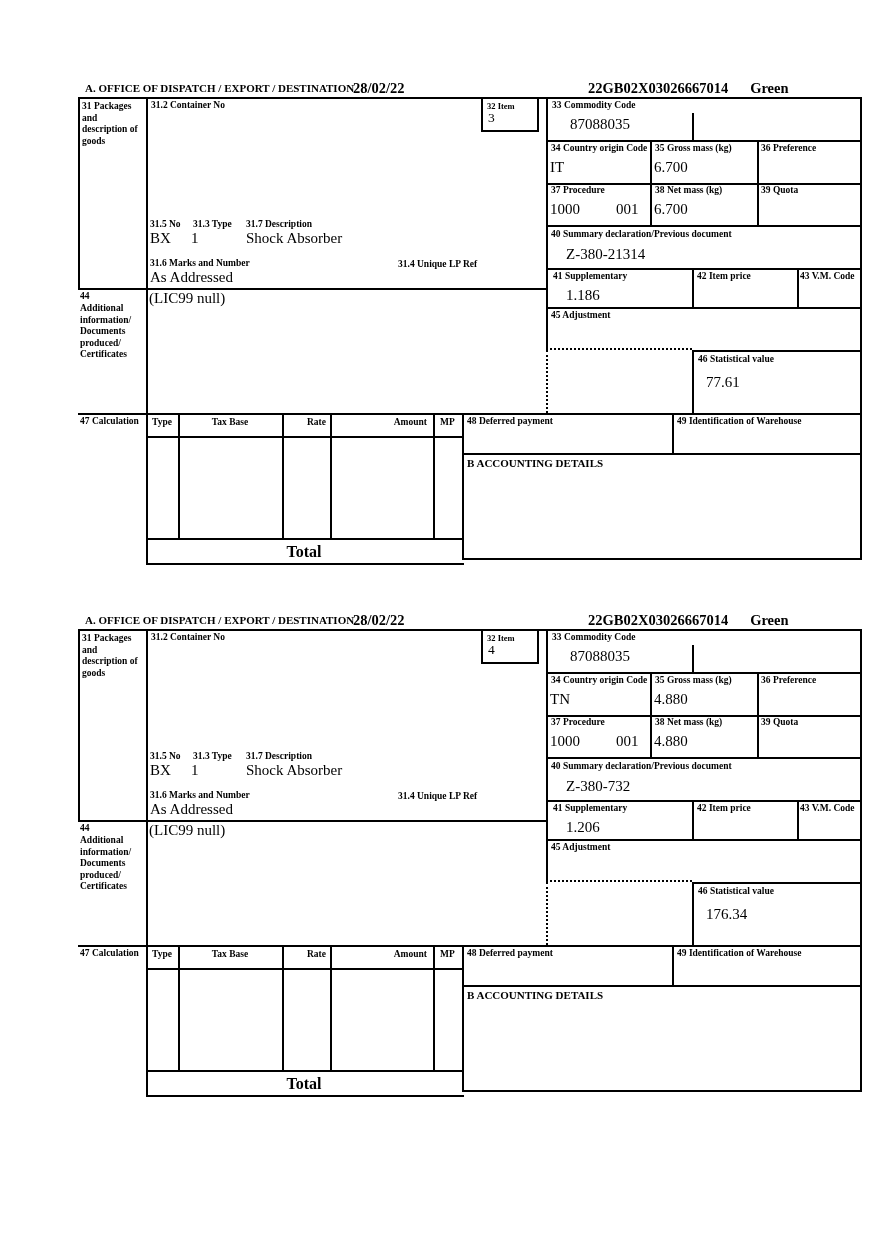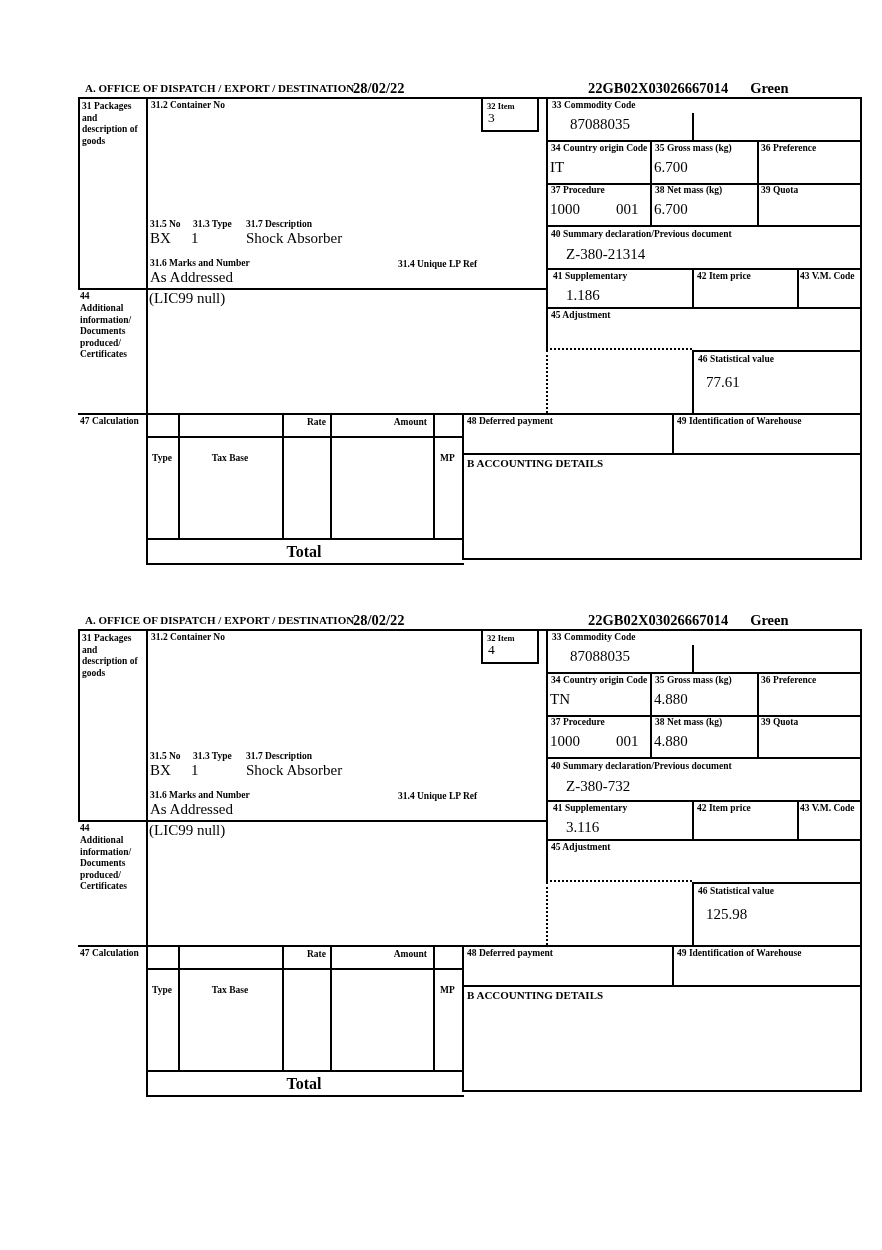--- a/index.html
+++ b/index.html
@@ -11,21 +11,21 @@
   .hl{position:absolute;height:2px;background:#000;}
   .vl{position:absolute;width:2px;background:#000;}
   .hl-dot{position:absolute;height:0;border-top:2px dotted #000;}
   .vl-dot{position:absolute;width:0;border-left:2px dotted #000;}
   .lbl{position:absolute;font-size:9.5px;font-weight:bold;line-height:11px;white-space:nowrap;}
   .lblw{position:absolute;font-size:9.5px;font-weight:bold;line-height:11.5px;white-space:normal;}
   .val{position:absolute;font-size:15px;font-weight:normal;line-height:17px;white-space:nowrap;}
   .hdr-title{position:absolute;font-size:11px;font-weight:bold;white-space:nowrap;}
   .hdr-big{position:absolute;font-size:14.5px;font-weight:bold;white-space:nowrap;}
   .cell-hdr{position:absolute;font-size:9.5px;font-weight:bold;line-height:11px;}
-  .ctr{text-align:center;margin-top:36px;}
+  .ctr{text-align:center;}
   .rgt{text-align:right;}
   .box32{position:absolute;border-left:2px solid #000;border-right:2px solid #000;border-bottom:2px solid #000;}
   .box32 .b32lbl{position:absolute;left:4px;top:2px;font-size:8.5px;font-weight:bold;white-space:nowrap;}
   .box32 .b32val{position:absolute;left:5px;top:11px;font-size:13.5px;}
   .bold11{position:absolute;font-size:11px;font-weight:bold;white-space:nowrap;}
   .total-lbl{position:absolute;font-size:16px;font-weight:bold;text-align:center;}
 </style>
 </head>
 <body>
 
@@ -177,32 +177,32 @@
   <div class="lbl" style="left:551px;top:105px;">37 Procedure</div>
   <div class="val" style="left:550px;top:121px;"><span>1000</span><span style="margin-left:36px;">001</span></div>
   <div class="lbl" style="left:655px;top:105px;">38 Net mass (kg)</div>
   <div class="val" style="left:654px;top:121px;">4.880</div>
   <div class="lbl" style="left:761px;top:105px;">39 Quota</div>
   <div class="hl" style="left:546px;top:145px;width:316px;"></div>
   <div class="lbl" style="left:551px;top:149px;">40 Summary declaration/Previous document</div>
   <div class="val" style="left:566px;top:166px;">Z-380-732</div>
   <div class="hl" style="left:546px;top:188px;width:316px;"></div>
   <div class="lbl" style="left:553px;top:191px;">41 Supplementary</div>
-  <div class="val" style="left:566px;top:207px;">3.116</div>
+  <div class="val" style="left:566px;top:207px;">1.206</div>
   <div class="lbl" style="left:697px;top:191px;">42 Item price</div>
   <div class="lbl" style="left:800px;top:191px;">43 V.M. Code</div>
   <div class="vl" style="left:692px;top:188px;height:41px;"></div>
   <div class="vl" style="left:797px;top:188px;height:41px;"></div>
   <div class="hl" style="left:546px;top:227px;width:316px;"></div>
   <div class="lbl" style="left:551px;top:230px;">45 Adjustment</div>
   <div class="hl-dot" style="left:546px;top:268px;width:146px;"></div>
   <div class="hl" style="left:692px;top:270px;width:170px;"></div>
   <div class="vl" style="left:692px;top:270px;height:63px;"></div>
   <div class="lbl" style="left:698px;top:274px;">46 Statistical value</div>
-  <div class="val" style="left:706px;top:294px;">125.98</div>
+  <div class="val" style="left:706px;top:294px;">176.34</div>
 
   <div class="hl" style="left:78px;top:333px;width:784px;"></div>
   <div class="cell-hdr ctr" style="left:146px;top:337px;width:32px;">Type</div>
   <div class="cell-hdr ctr" style="left:178px;top:337px;width:104px;">Tax Base</div>
   <div class="cell-hdr rgt" style="left:282px;top:337px;width:44px;">Rate</div>
   <div class="cell-hdr rgt" style="left:330px;top:337px;width:97px;">Amount</div>
   <div class="cell-hdr ctr" style="left:433px;top:337px;width:29px;">MP</div>
   <div class="hl" style="left:146px;top:356px;width:318px;"></div>
   <div class="vl" style="left:178px;top:333px;height:127px;"></div>
   <div class="vl" style="left:282px;top:333px;height:127px;"></div>

